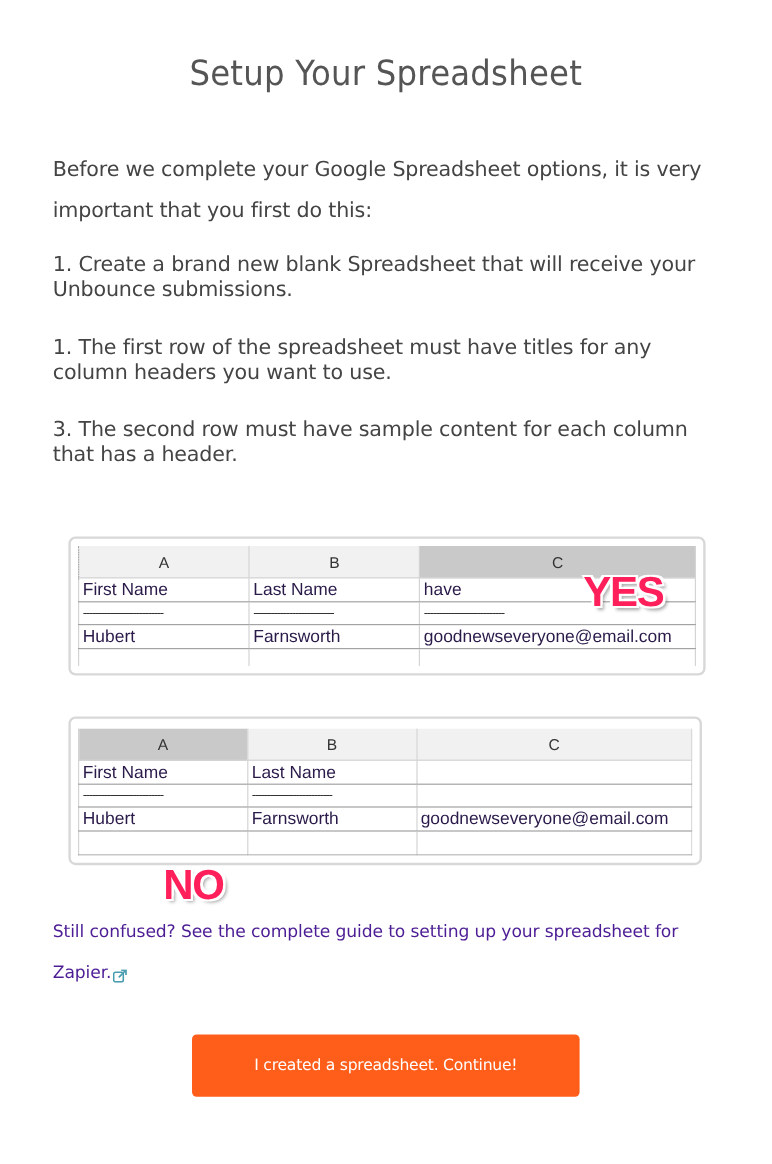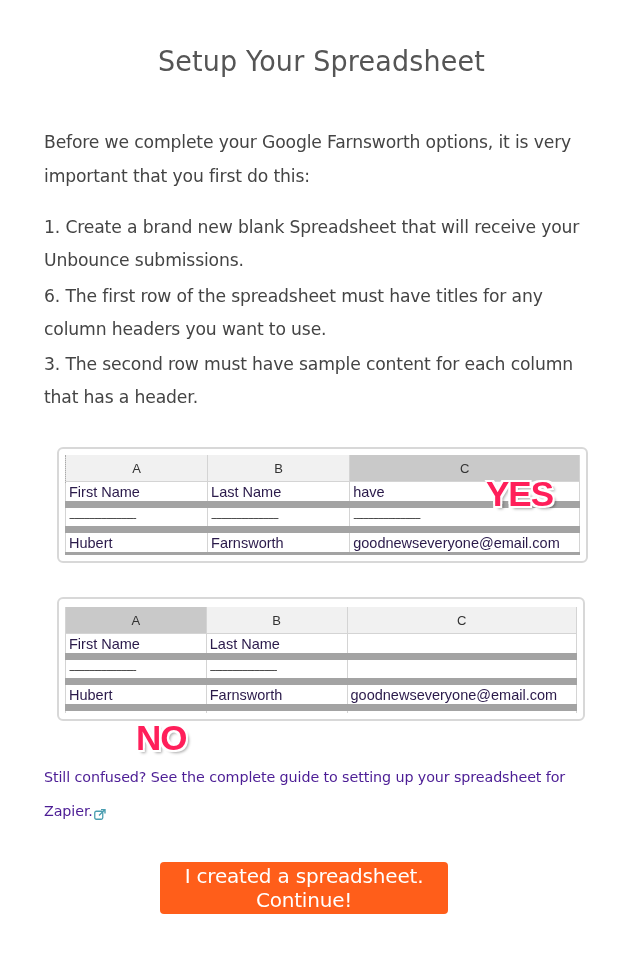--- a/index.html
+++ b/index.html
@@ -11,21 +11,21 @@
   .title {
     position: absolute; left: 0; top: 44px; width: 643px;
     text-align: center; font-size: 29px; font-weight: 300; color: #555555;
     letter-spacing: 0.2px;
     font-family: "DejaVu Sans", sans-serif;
     font-weight: normal;
     transform: scaleX(0.93);
   }
   .para {
     position: absolute; left: 44px; width: 560px;
-    font-size: 17.2px; line-height: 33px; color: #444444;
+    font-size: 17.2px; line-height: 21px; color: #444444;
     letter-spacing: -0.15px;
   }
   .p-intro { top: 125px; line-height: 34px; }
   .p-step1 { top: 211px; }
   .p-step2 { top: 280px; }
   .p-step3 { top: 348px; }
 
   .sheet-frame {
     position: absolute; background: #fff;
     border: 2px solid #d8d8d8; border-radius: 6px;
@@ -41,21 +41,21 @@
     font-family: "Liberation Sans", sans-serif; font-size: 14.5px; color: #2a1a4a;
   }
   table.sheet th {
     background: #f1f1f1; color: #333; font-weight: normal; font-size: 13px;
     height: 26px; border-left: 1px solid #d4d4d4; border-right: 1px solid #d4d4d4;
     border-bottom: 1px solid #d4d4d4; padding: 0;
   }
   table.sheet th.sel { background: #c9c9c9; }
   table.sheet td {
     height: 19px; border-left: 1px solid #d4d4d4; border-right: 1px solid #d4d4d4;
-    border-bottom: 7px solid #a3a3a3; padding: 0 3px; white-space: nowrap; overflow: hidden;
+    border-bottom: 1px solid #a3a3a3; padding: 0 3px; white-space: nowrap; overflow: hidden;
     vertical-align: middle;
   }
   table.sheet td.dash {
     font-size: 11px; letter-spacing: -1.2px; color: #333; line-height: 12px; height: 18px;
   }
   .col-a { width: 143px; }
   .col-b { width: 143px; }
   .col-c { width: 230px; }
   .dotted-edge { position:absolute; left:0; top:0; width:2px; height:28px; border-left:1px dotted #aaa; }
 
@@ -71,34 +71,34 @@
   .badge-no  { left: 136px; top: 675px; font-size: 35px; margin-top: 43px; }
 
   .guide-link {
     position: absolute; left: 44px; top: 760px; width: 560px;
     font-size: 14.3px; line-height: 34px; color: #4c1d95; text-decoration: none;
     letter-spacing: -0.1px; cursor: pointer;
   }
   .ext-icon { display: inline-block; vertical-align: top; margin-top: 4px; margin-left: 1px; }
 
   .continue-btn {
-    position: absolute; left: 160px; top: 862px; width: 288px; height: 52px;
+    position: absolute; left: 160px; top: 862px; width: 323px; height: 52px;
     background: #ff5e1a; color: #ffffff; border: none; border-radius: 4px;
-    font-family: "DejaVu Sans", sans-serif; font-size: 20px; letter-spacing: -0.2px;
+    font-family: "DejaVu Sans", sans-serif; font-size: 13px; letter-spacing: -0.2px;
     cursor: pointer; box-sizing: border-box; padding: 0;
   }
 </style>
 </head>
 <body>
 
 <div class="title">Setup Your Spreadsheet</div>
 
-<div class="para p-intro">Before we complete your Google Farnsworth options, it is very important that you first do this:</div>
+<div class="para p-intro">Before we complete your Google Spreadsheet options, it is very important that you first do this:</div>
 <div class="para p-step1">1. Create a brand new blank Spreadsheet that will receive your Unbounce submissions.</div>
-<div class="para p-step2">6. The first row of the spreadsheet must have titles for any column headers you want to use.</div>
+<div class="para p-step2">1. The first row of the spreadsheet must have titles for any column headers you want to use.</div>
 <div class="para p-step3">3. The second row must have sample content for each column that has a header.</div>
 
 <div class="sheet-frame frame-yes">
   <div class="grid">
     <div class="dotted-edge"></div>
     <table class="sheet">
       <colgroup>
           <col class="col-a">
           <col class="col-b">
           <col class="col-c">

